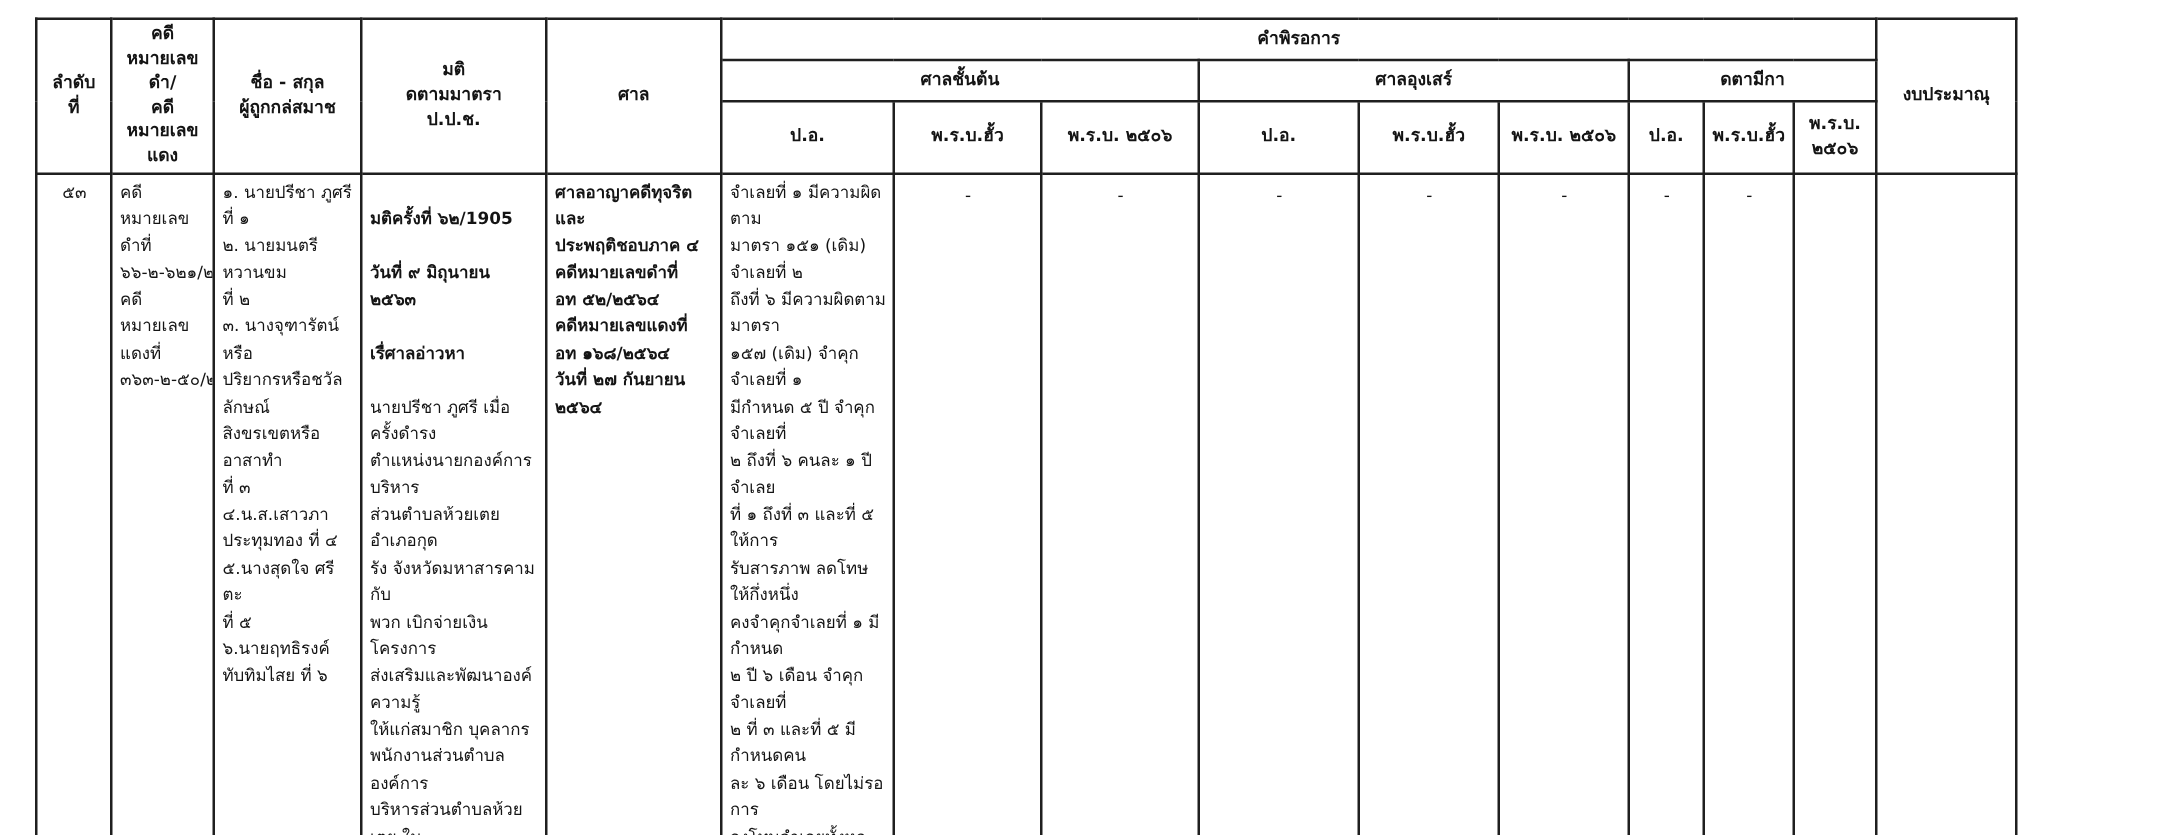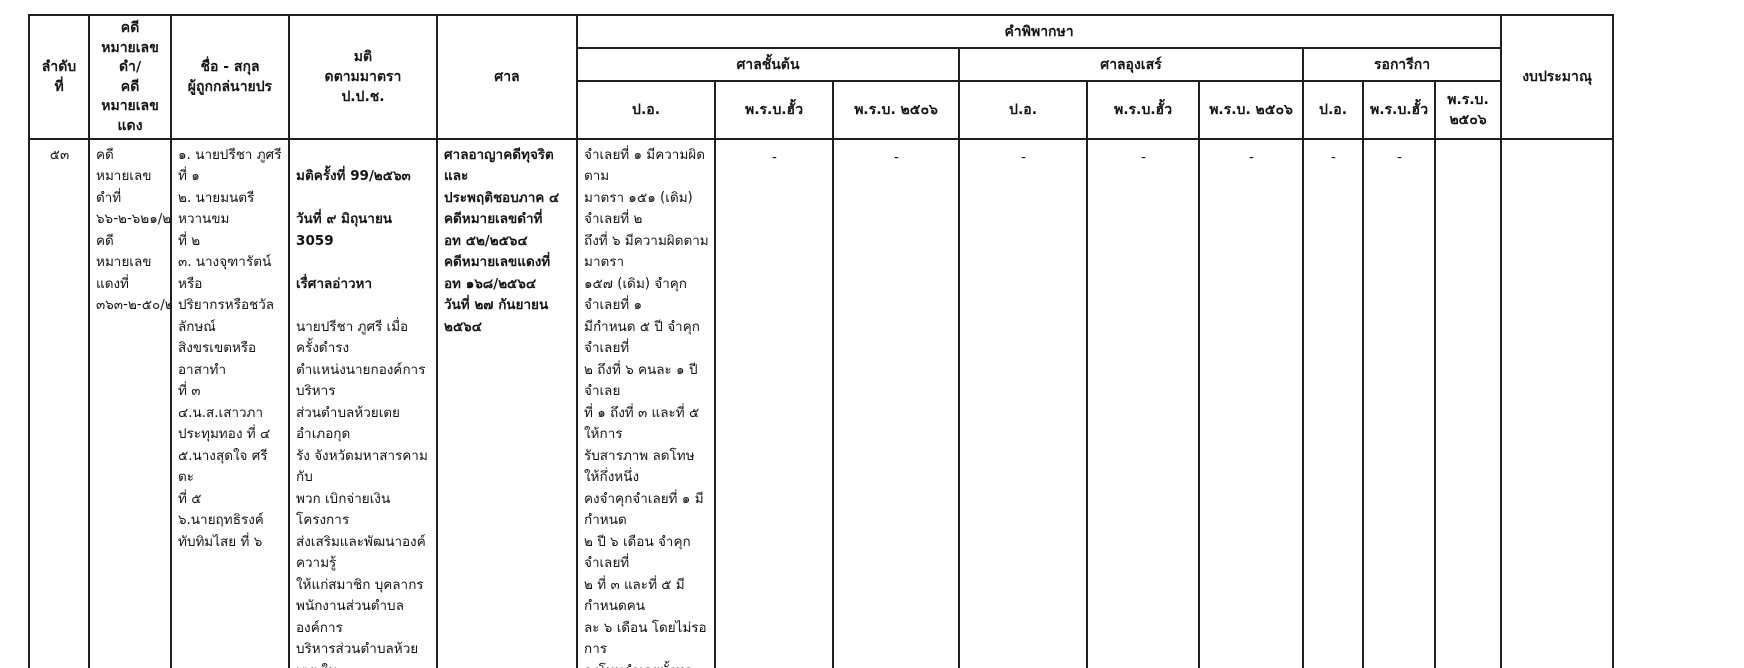--- a/index.html
+++ b/index.html
@@ -57,32 +57,32 @@
     <col style="width:112px">
   </colgroup>
 
   <tbody>
       <tr class="hrow1">
     <th rowspan="3">ลำดับ
 ที่</th>
     <th rowspan="3">คดีหมายเลขดำ/
 คดีหมายเลขแดง</th>
     <th rowspan="3">ชื่อ - สกุล
-ผู้ถูกกล่นายปร</th>
+ผู้ถูกกล่สมาช</th>
     <th rowspan="3">มติ
 ดตามมาตรา
 ป.ป.ช.</th>
     <th rowspan="3">ศาล</th>
-    <th colspan="9">คำพิพากษา</th>
+    <th colspan="9">คำพิรอการ</th>
     <th rowspan="3">งบประมาณุ</th>
   </tr>
   <tr class="hrow2">
     <th colspan="3">ศาลชั้นต้น</th>
     <th colspan="3">ศาลอุงเสร์</th>
-    <th colspan="3">รอการีกา</th>
+    <th colspan="3">ดตามีกา</th>
   </tr>
   <tr class="hrow3">
     <th>ป.อ.</th>
     <th>พ.ร.บ.ฮั้ว</th>
     <th>พ.ร.บ. ๒๕๐๖</th>
     <th>ป.อ.</th>
     <th>พ.ร.บ.ฮั้ว</th>
     <th>พ.ร.บ. ๒๕๐๖</th>
     <th>ป.อ.</th>
     <th>พ.ร.บ.ฮั้ว</th>
@@ -103,22 +103,22 @@
 ปริยากรหรือชวัลลักษณ์
 สิงขรเขตหรืออาสาทำ
 ที่ ๓
 ๔.น.ส.เสาวภา
 ประทุมทอง ที่ ๔
 ๕.นางสุดใจ ศรีตะ
 ที่ ๕
 ๖.นายฤทธิรงค์
 ทับทิมไสย ที่ ๖</td>
     <td>
-      <div class="seg bold">มติครั้งที่ 99/๒๕๖๓</div>
-      <div class="seg bold">วันที่ ๙ มิถุนายน 3059</div>
+      <div class="seg bold">มติครั้งที่ ๖๒/1905</div>
+      <div class="seg bold">วันที่ ๙ มิถุนายน ๒๕๖๓</div>
       <div class="seg bold">เรื่ศาลอ่าวหา</div>
       <div class="seg">นายปรีชา ภูศรี เมื่อครั้งดำรง
 ตำแหน่งนายกองค์การบริหาร
 ส่วนตำบลห้วยเตย อำเภอกุด
 รัง จังหวัดมหาสารคาม กับ
 พวก เบิกจ่ายเงินโครงการ
 ส่งเสริมและพัฒนาองค์ความรู้
 ให้แก่สมาชิก บุคลากร
 พนักงานส่วนตำบลองค์การ
 บริหารส่วนตำบลห้วยเตย ใน

